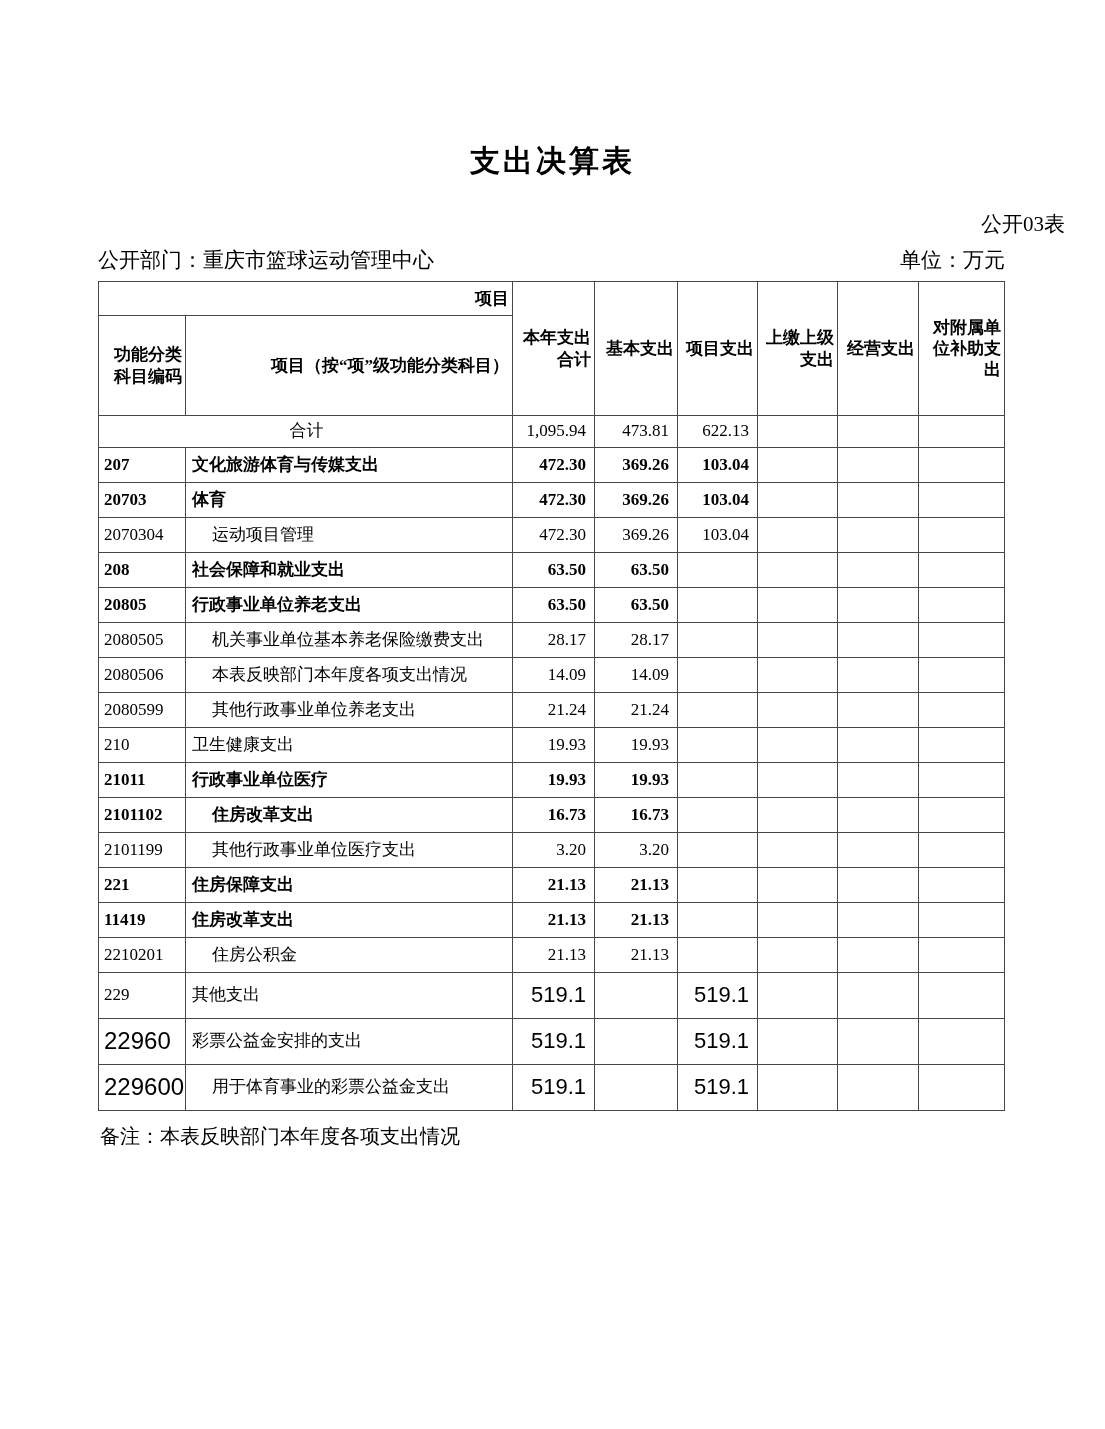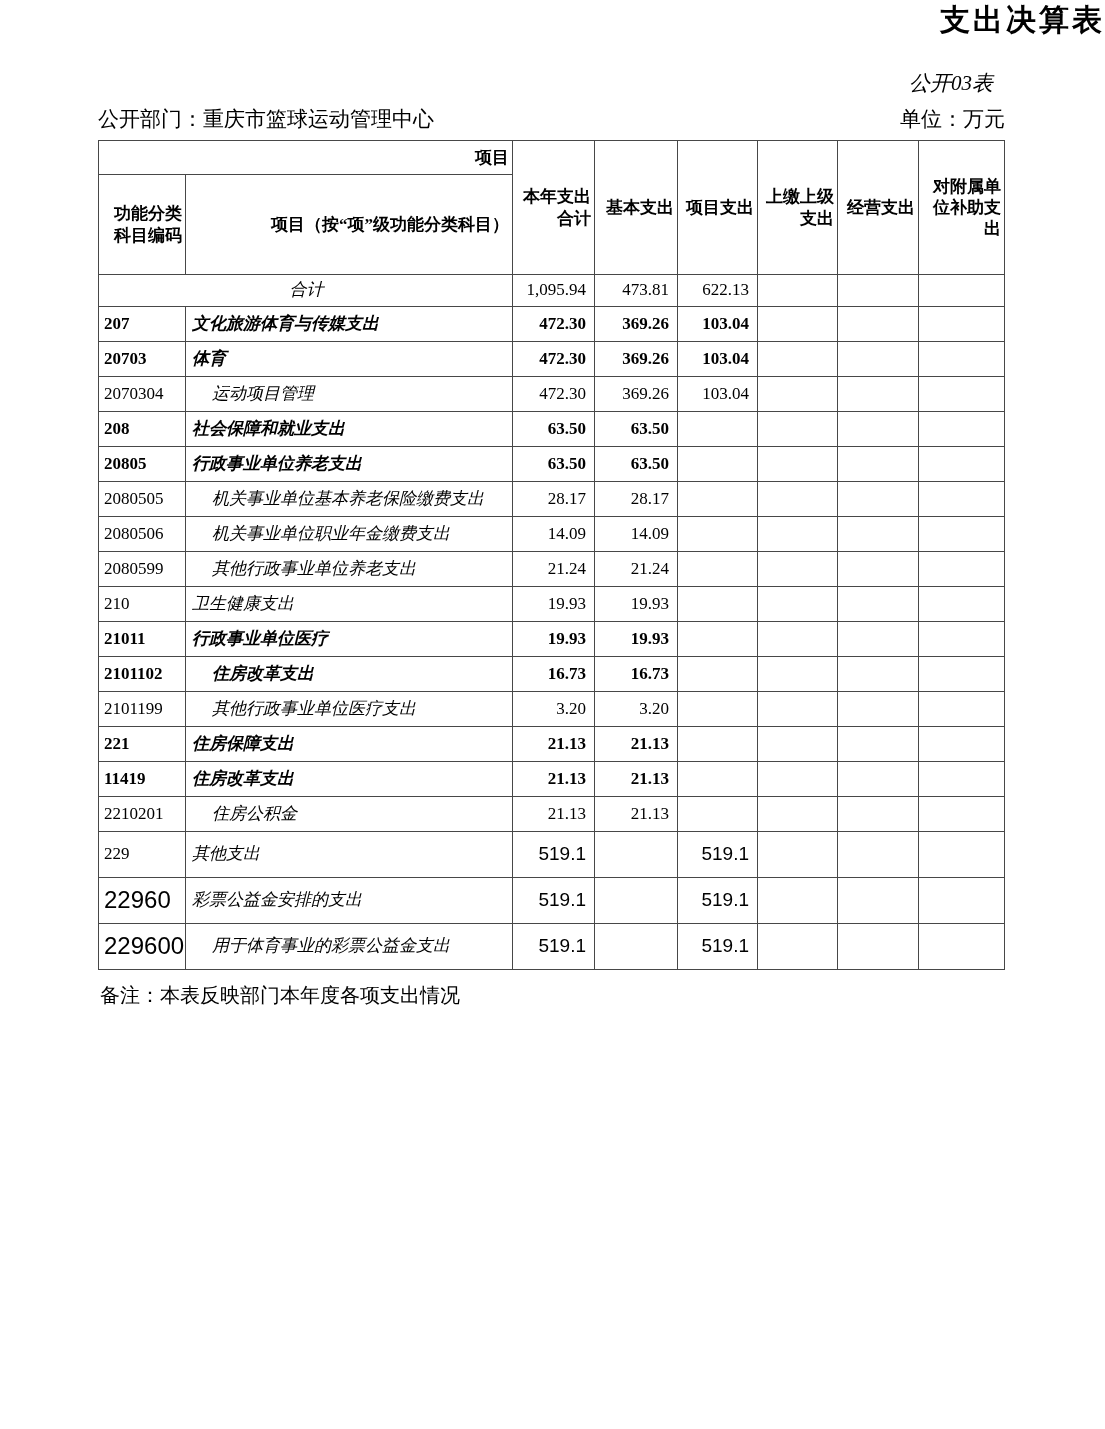--- a/index.html
+++ b/index.html
@@ -14,32 +14,32 @@
     color: #000000;
     position: relative;
   }
   .page {
     width: 1105px;
     height: 1429px;
     background: #ffffff;
     box-sizing: border-box;
   }
   .title {
-    margin: 0;
-    text-align: right;
+    margin: 14px;
+    padding-top: 127px;
+    text-align: center;
     font-size: 30px;
     font-weight: bold;
     letter-spacing: 3px;
     font-family: "Liberation Sans", "DejaVu Sans", sans-serif;
   }
   .doc-label {
     text-align: right;
     font-size: 21px;
-    margin: 28px 112px 0 0;
-    font-style: italic;
+    margin: 28px 40px 0 0;
   }
   .meta-row {
     display: flex;
     justify-content: space-between;
     align-items: center;
     margin: 8px 100px 0 98px;
     font-size: 21px;
   }
   table.acct-table {
     border-collapse: collapse;
@@ -65,32 +65,32 @@
   .acct-table td {
     font-size: 17px;
     vertical-align: middle;
     padding: 2px 4px;
     line-height: 1.2;
   }
   tbody tr { height: 35px; }
   tbody tr.total-row { height: 32px; }
   tbody tr.tall { height: 46px; }
   td.code { text-align: left; padding-left: 5px; }
-  td.name { text-align: left; padding-left: 6px; font-style: italic; }
+  td.name { text-align: left; padding-left: 6px; }
   td.name.indent { padding-left: 26px; }
   td.name.center { text-align: center; }
   td.num {
     text-align: right;
     padding-right: 8px;
     font-family: "Liberation Serif", "DejaVu Serif", serif;
   }
   tr.bold td { font-weight: bold; }
   td.sans {
     font-family: "Liberation Sans", "DejaVu Sans", sans-serif;
-    font-size: 19px;
+    font-size: 22px;
     margin-top: 20px;
   }
   td.code-sans {
     font-family: "Liberation Sans", "DejaVu Sans", sans-serif;
     font-size: 24px;
   }
   .note {
     margin: 12px 0 0 100px;
     font-size: 20px;
   }
@@ -200,21 +200,21 @@
           <td class="name indent">机关事业单位基本养老保险缴费支出</td>
           <td class="num">28.17</td>
           <td class="num">28.17</td>
           <td class="num"></td>
           <td class="num"></td>
           <td class="num"></td>
           <td class="num"></td>
         </tr>
         <tr>
           <td class="code">2080506</td>
-          <td class="name indent">机关事业单位职业年金缴费支出</td>
+          <td class="name indent">本表反映部门本年度各项支出情况</td>
           <td class="num">14.09</td>
           <td class="num">14.09</td>
           <td class="num"></td>
           <td class="num"></td>
           <td class="num"></td>
           <td class="num"></td>
         </tr>
         <tr>
           <td class="code">2080599</td>
           <td class="name indent">其他行政事业单位养老支出</td>

